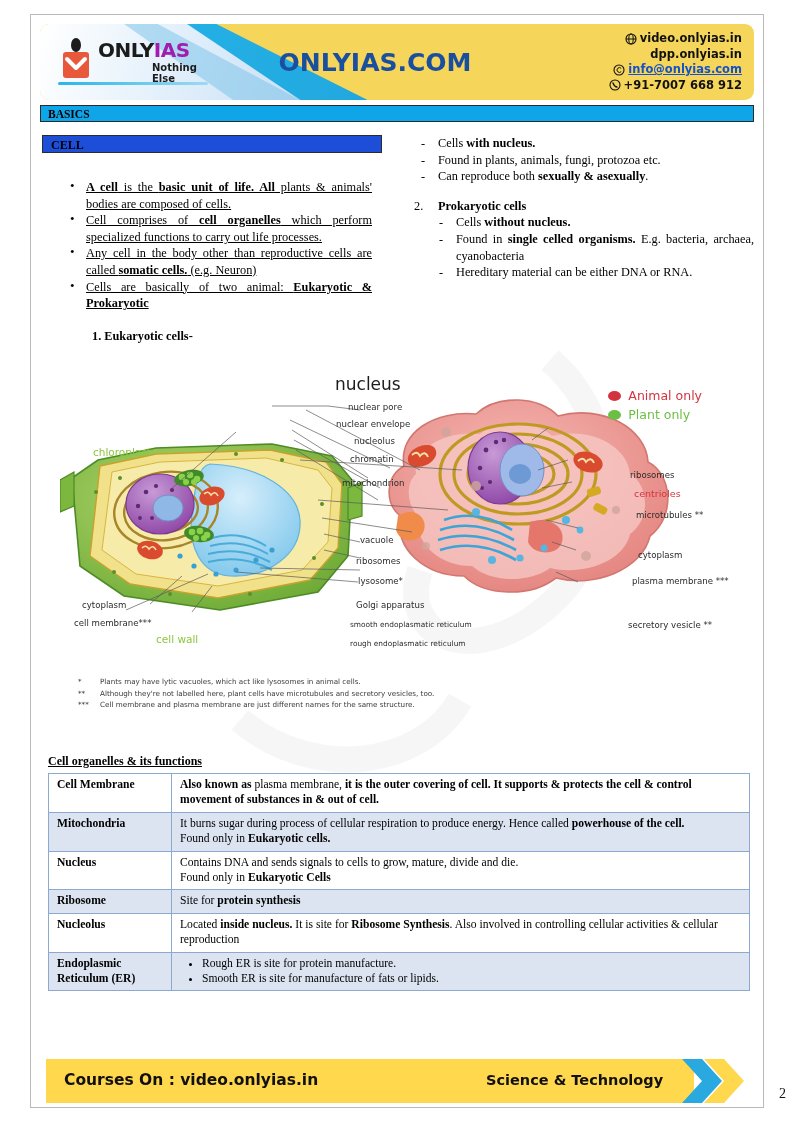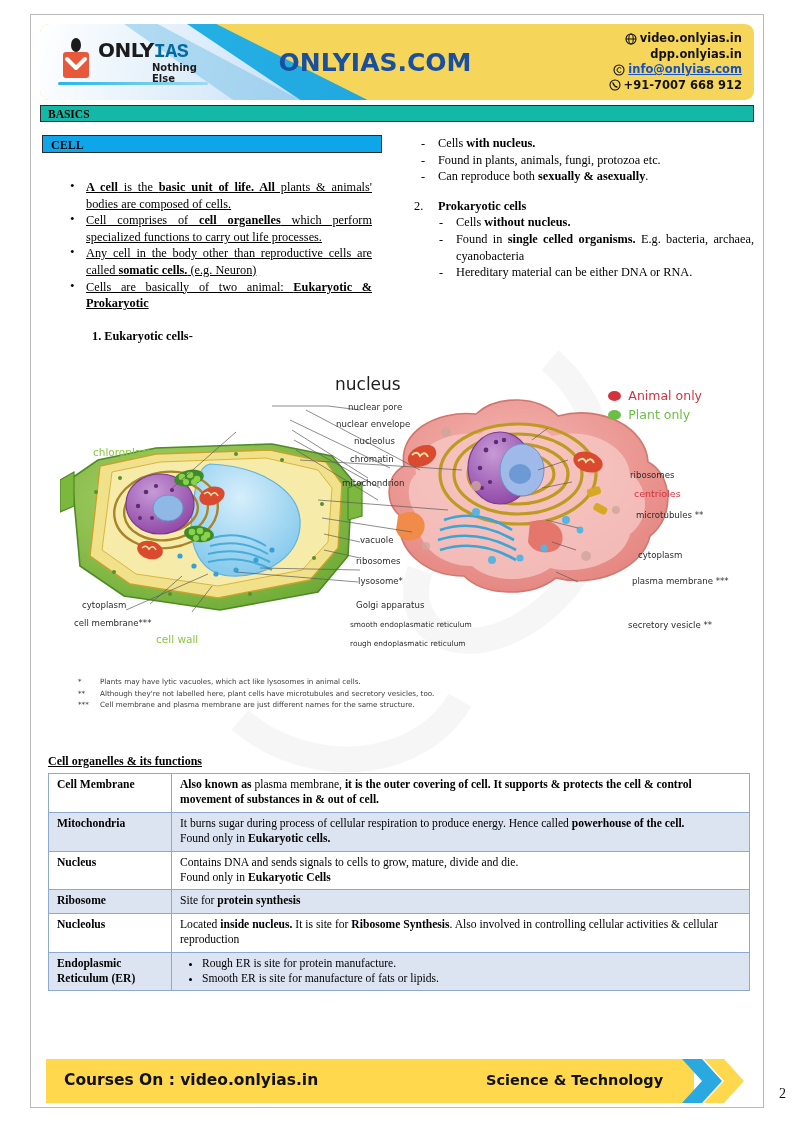--- a/index.html
+++ b/index.html
@@ -77,21 +77,21 @@
   .logo-text {
     position: absolute;
     left: 44px; top: 8px;
     font-family: "DejaVu Sans", sans-serif;
     font-weight: bold;
     font-size: 20px;
     letter-spacing: -0.5px;
     line-height: 1;
     color: #1b1b1b;
   }
-  .logo-text .ias { color: #0369a1; font-family: Liberation Mono, monospace; }
+  .logo-text .ias { color: #a21caf; }
   .logo-sub {
     position: absolute;
     left: 62px; top: 30px;
     font-family: "DejaVu Sans", sans-serif;
     font-weight: bold;
     font-size: 10px;
     color: #1b1b1b;
     margin-left: 36px;
   }
   .logo-underline {
@@ -139,33 +139,33 @@
     display: inline-block;
     width: 12px; height: 12px;
     flex: 0 0 12px;
   }
 
   
   .bar-basics {
     position: absolute;
     left: 40px; top: 105px;
     width: 714px; height: 17px;
-    background: #14b8a6;
+    background: #0ea5e9;
     border: 1px solid #2b2b2b;
     box-sizing: border-box;
     font-weight: bold;
     font-size: 11.5px;
     padding: 1px 0 0 7px;
     line-height: 15px;
   }
   .bar-cell {
     position: absolute;
     left: 42px; top: 135px;
     width: 340px; height: 18px;
-    background: #0ea5e9;
+    background: #1d4ed8;
     border: 1px solid #2b2b2b;
     box-sizing: border-box;
     font-weight: bold;
     font-size: 12px;
     padding: 1px 0 0 8px;
     line-height: 16px;
   }
 
   
   .col-left {

